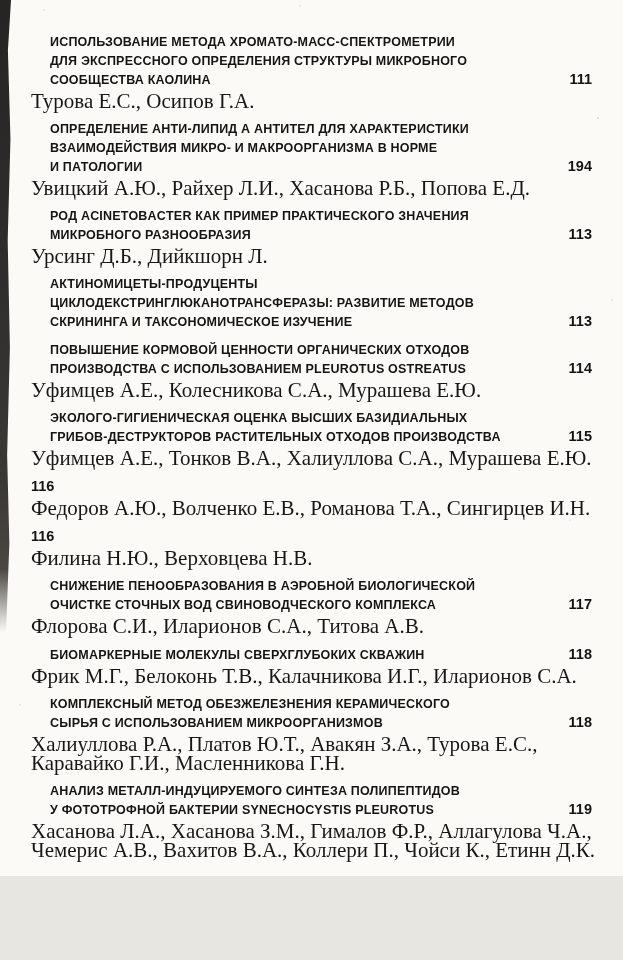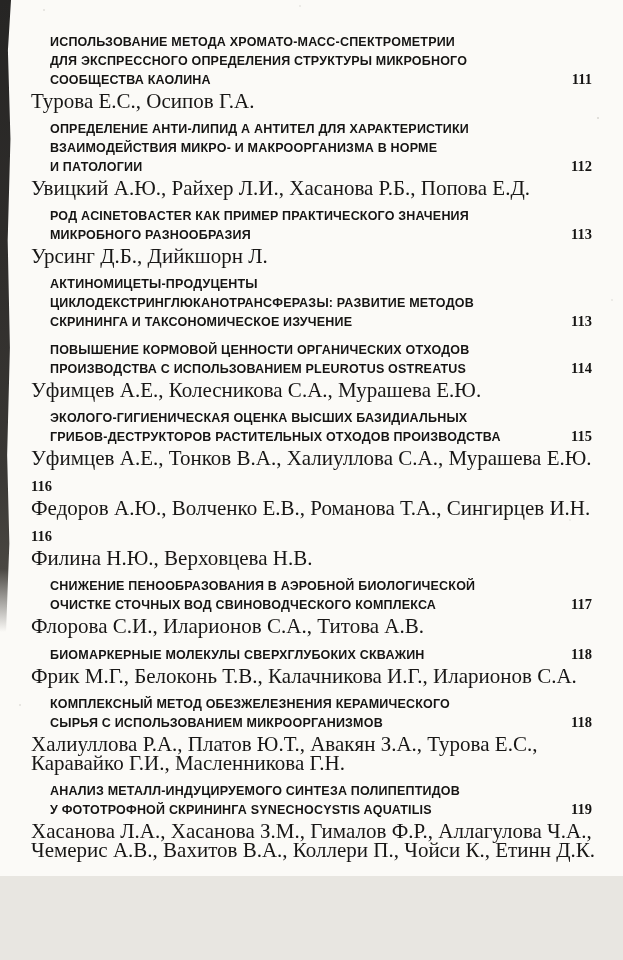--- a/index.html
+++ b/index.html
@@ -54,21 +54,21 @@
     font-family: "Liberation Sans", sans-serif;
     font-weight: 700;
     font-size: 12.5px;
     line-height: 19px;
     letter-spacing: .2px;
     color: #151413;
     white-space: pre;
   }
   .pnum {
     flex-shrink: 0;
-    font-family: Liberation Serif, serif;
+    font-family: Liberation Sans, sans-serif;
     font-weight: 700;
     font-size: 14.5px;
     line-height: 19px;
     padding-bottom: 1px;
     color: #151413;
   }
   .authors {
     margin: 2px 0 0 0;
     font-family: "Liberation Serif", serif;
     font-size: 21px;
@@ -100,21 +100,21 @@
       <span class="pnum">111</span>
     </div>
     <p class="authors">Турова Е.С., Осипов Г.А.</p>
   </section>
 
   <section class="entry">
     <div class="title-row">
       <h2 class="title">ОПРЕДЕЛЕНИЕ АНТИ-ЛИПИД А АНТИТЕЛ ДЛЯ ХАРАКТЕРИСТИКИ
 ВЗАИМОДЕЙСТВИЯ МИКРО- И МАКРООРГАНИЗМА В НОРМЕ
 И ПАТОЛОГИИ</h2>
-      <span class="pnum">112</span>
+      <span class="pnum">194</span>
     </div>
     <p class="authors">Увицкий А.Ю., Райхер Л.И., Хасанова Р.Б., Попова Е.Д.</p>
   </section>
 
   <section class="entry">
     <div class="title-row">
       <h2 class="title">РОД ACINETOBACTER КАК ПРИМЕР ПРАКТИЧЕСКОГО ЗНАЧЕНИЯ
 МИКРОБНОГО РАЗНООБРАЗИЯ</h2>
       <span class="pnum">113</span>
     </div>
@@ -185,21 +185,21 @@
 СЫРЬЯ С ИСПОЛЬЗОВАНИЕМ МИКРООРГАНИЗМОВ</h2>
       <span class="pnum">118</span>
     </div>
     <p class="authors">Халиуллова Р.А., Платов Ю.Т., Авакян З.А., Турова Е.С.,
 Каравайко Г.И., Масленникова Г.Н.</p>
   </section>
 
   <section class="entry">
     <div class="title-row">
       <h2 class="title">АНАЛИЗ МЕТАЛЛ-ИНДУЦИРУЕМОГО СИНТЕЗА ПОЛИПЕПТИДОВ
-У ФОТОТРОФНОЙ СКРИНИНГА SYNECHOCYSTIS AQUATILIS</h2>
+У ФОТОТРОФНОЙ БАКТЕРИИ SYNECHOCYSTIS PLEUROTUS</h2>
       <span class="pnum">119</span>
     </div>
     <p class="authors">Хасанова Л.А., Хасанова З.М., Гималов Ф.Р., Аллагулова Ч.А.,
 Чемерис А.В., Вахитов В.А., Коллери П., Чойси К., Етинн Д.К.</p>
   </section>
 </main>
 
   <div class="footer-num">145</div>
 </div>
 

